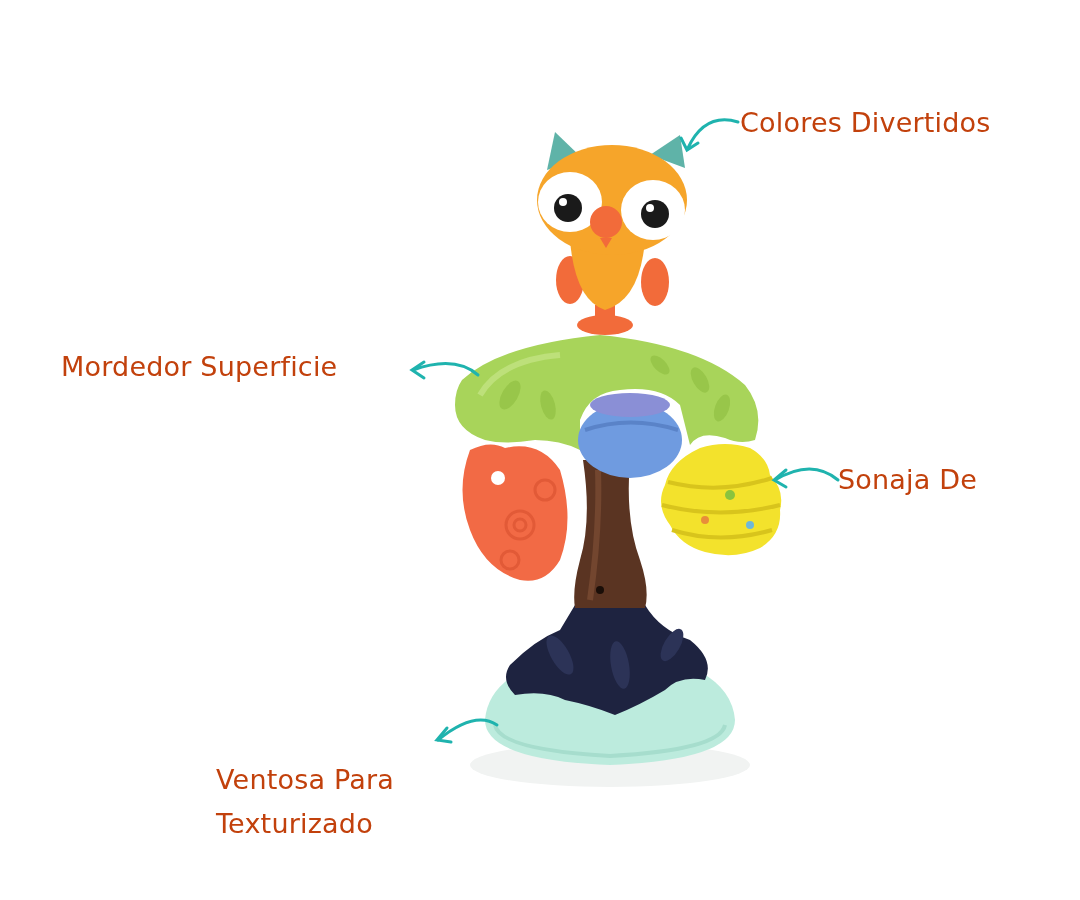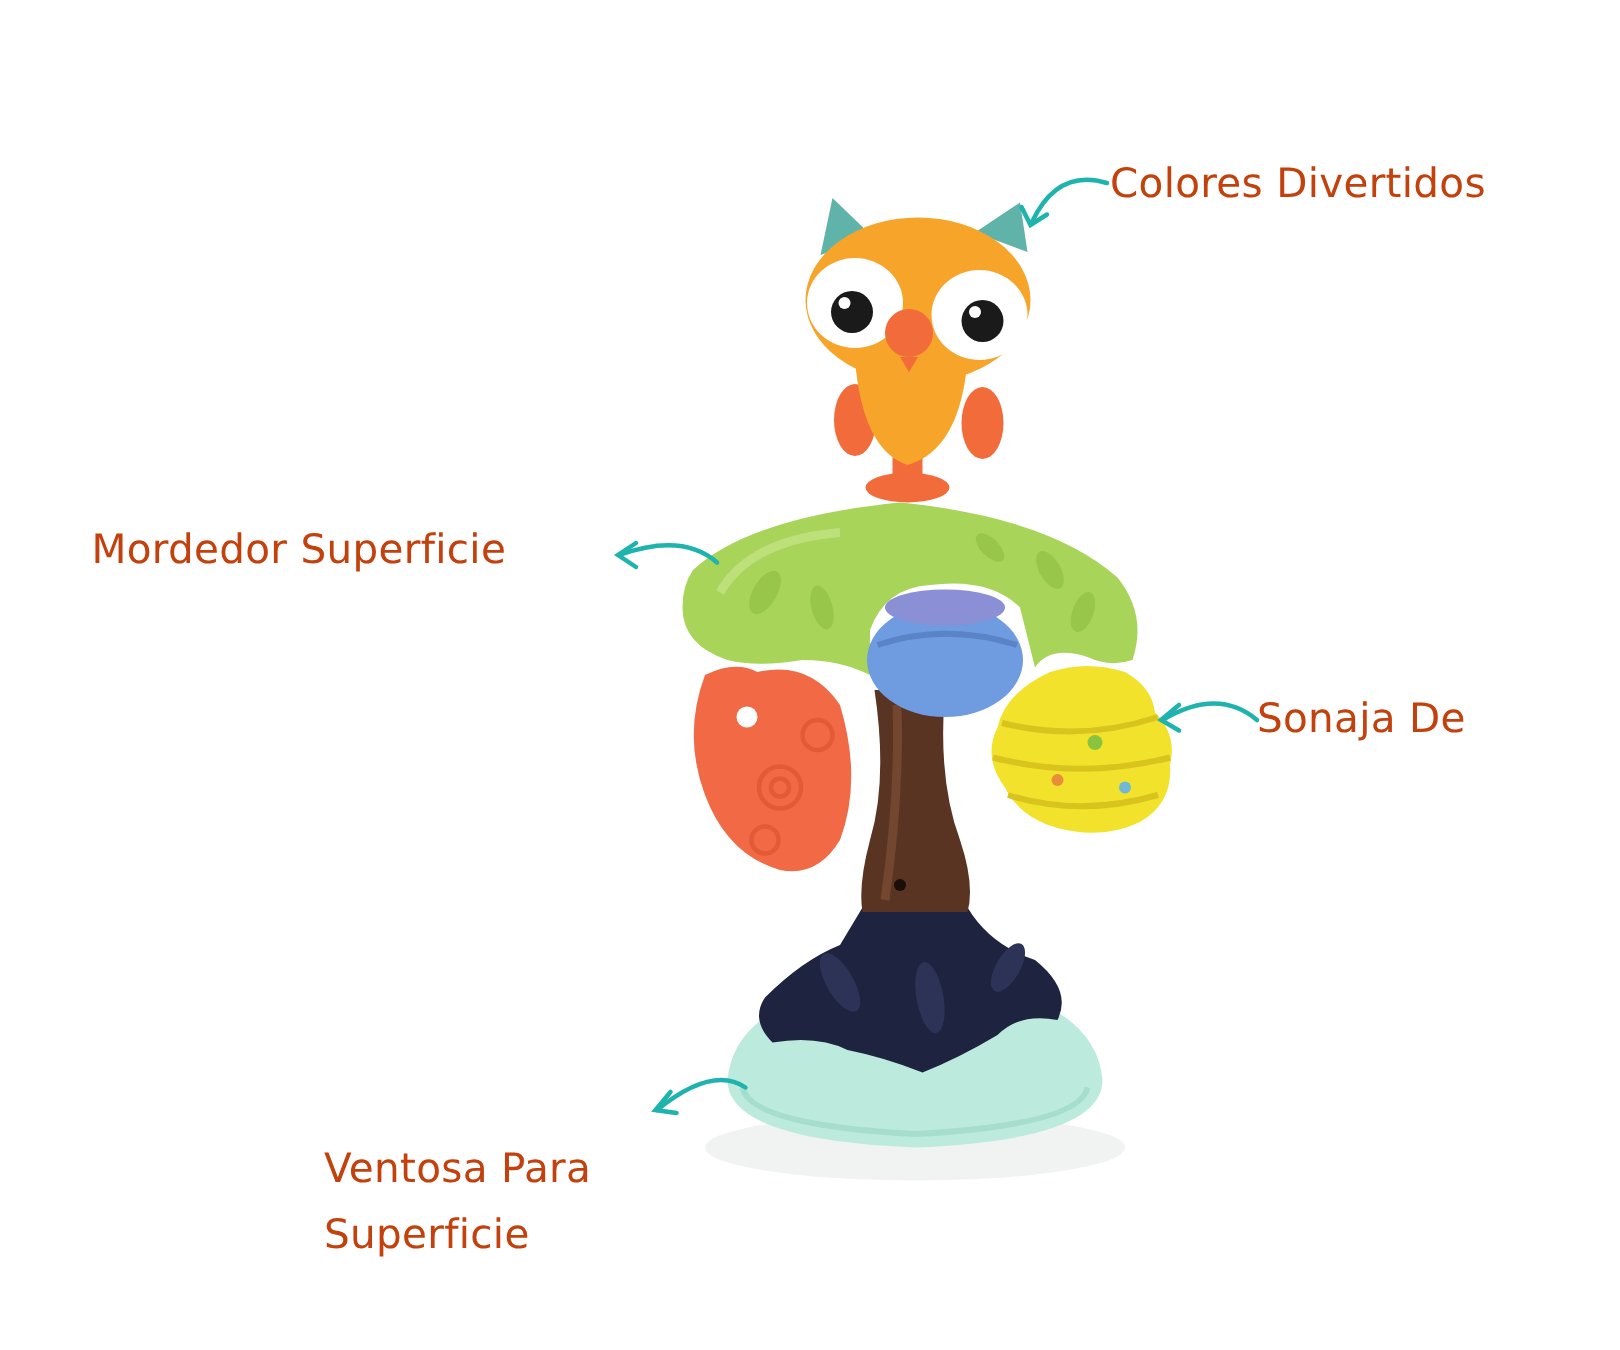--- a/index.html
+++ b/index.html
@@ -112,14 +112,14 @@
 <div class="label" style="left:61px; top:345px;">
   <span>Mordedor Superficie</span>
 </div>
 
 <div class="label center" style="left:838px; top:458px; width:162px;">
   <div>Sonaja De</div>
 </div>
 
 <div class="label center" style="left:216px; top:724px; width:218px;margin-top:34px;">
   <div>Ventosa Para</div>
-  <div>Superficie</div>
+  <div>Texturizado</div>
 </div>
 
 </body></html>

